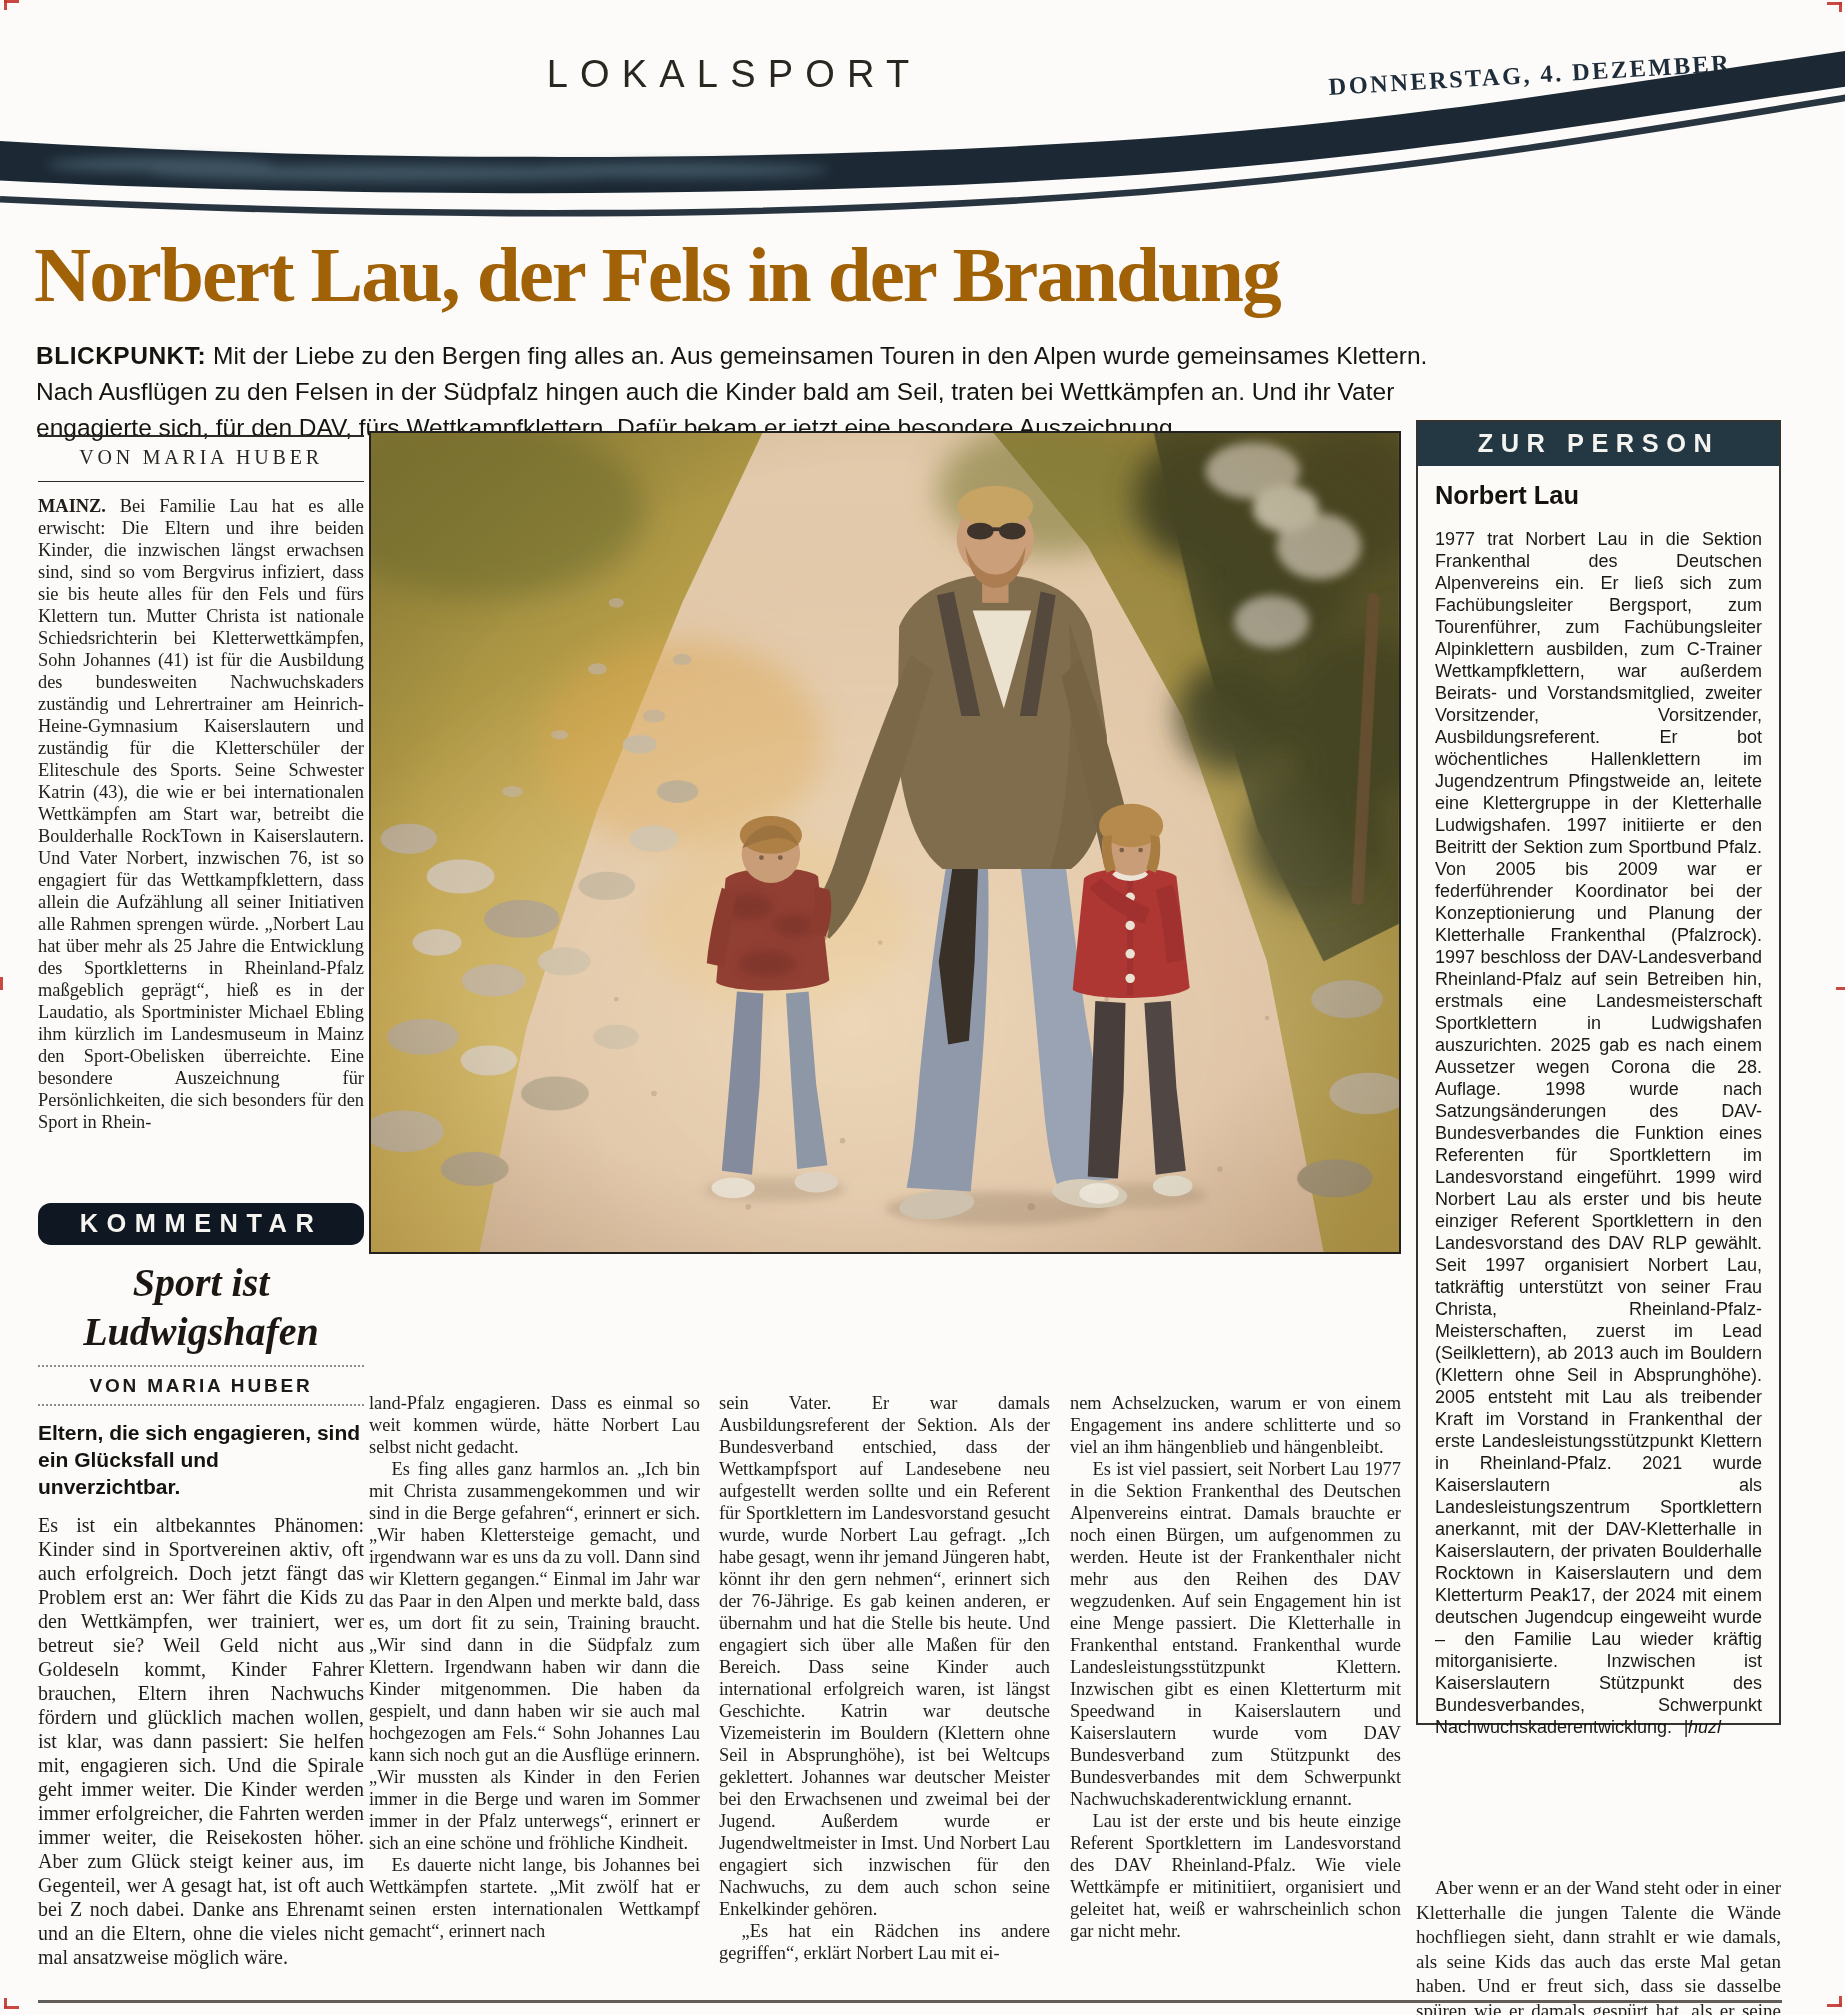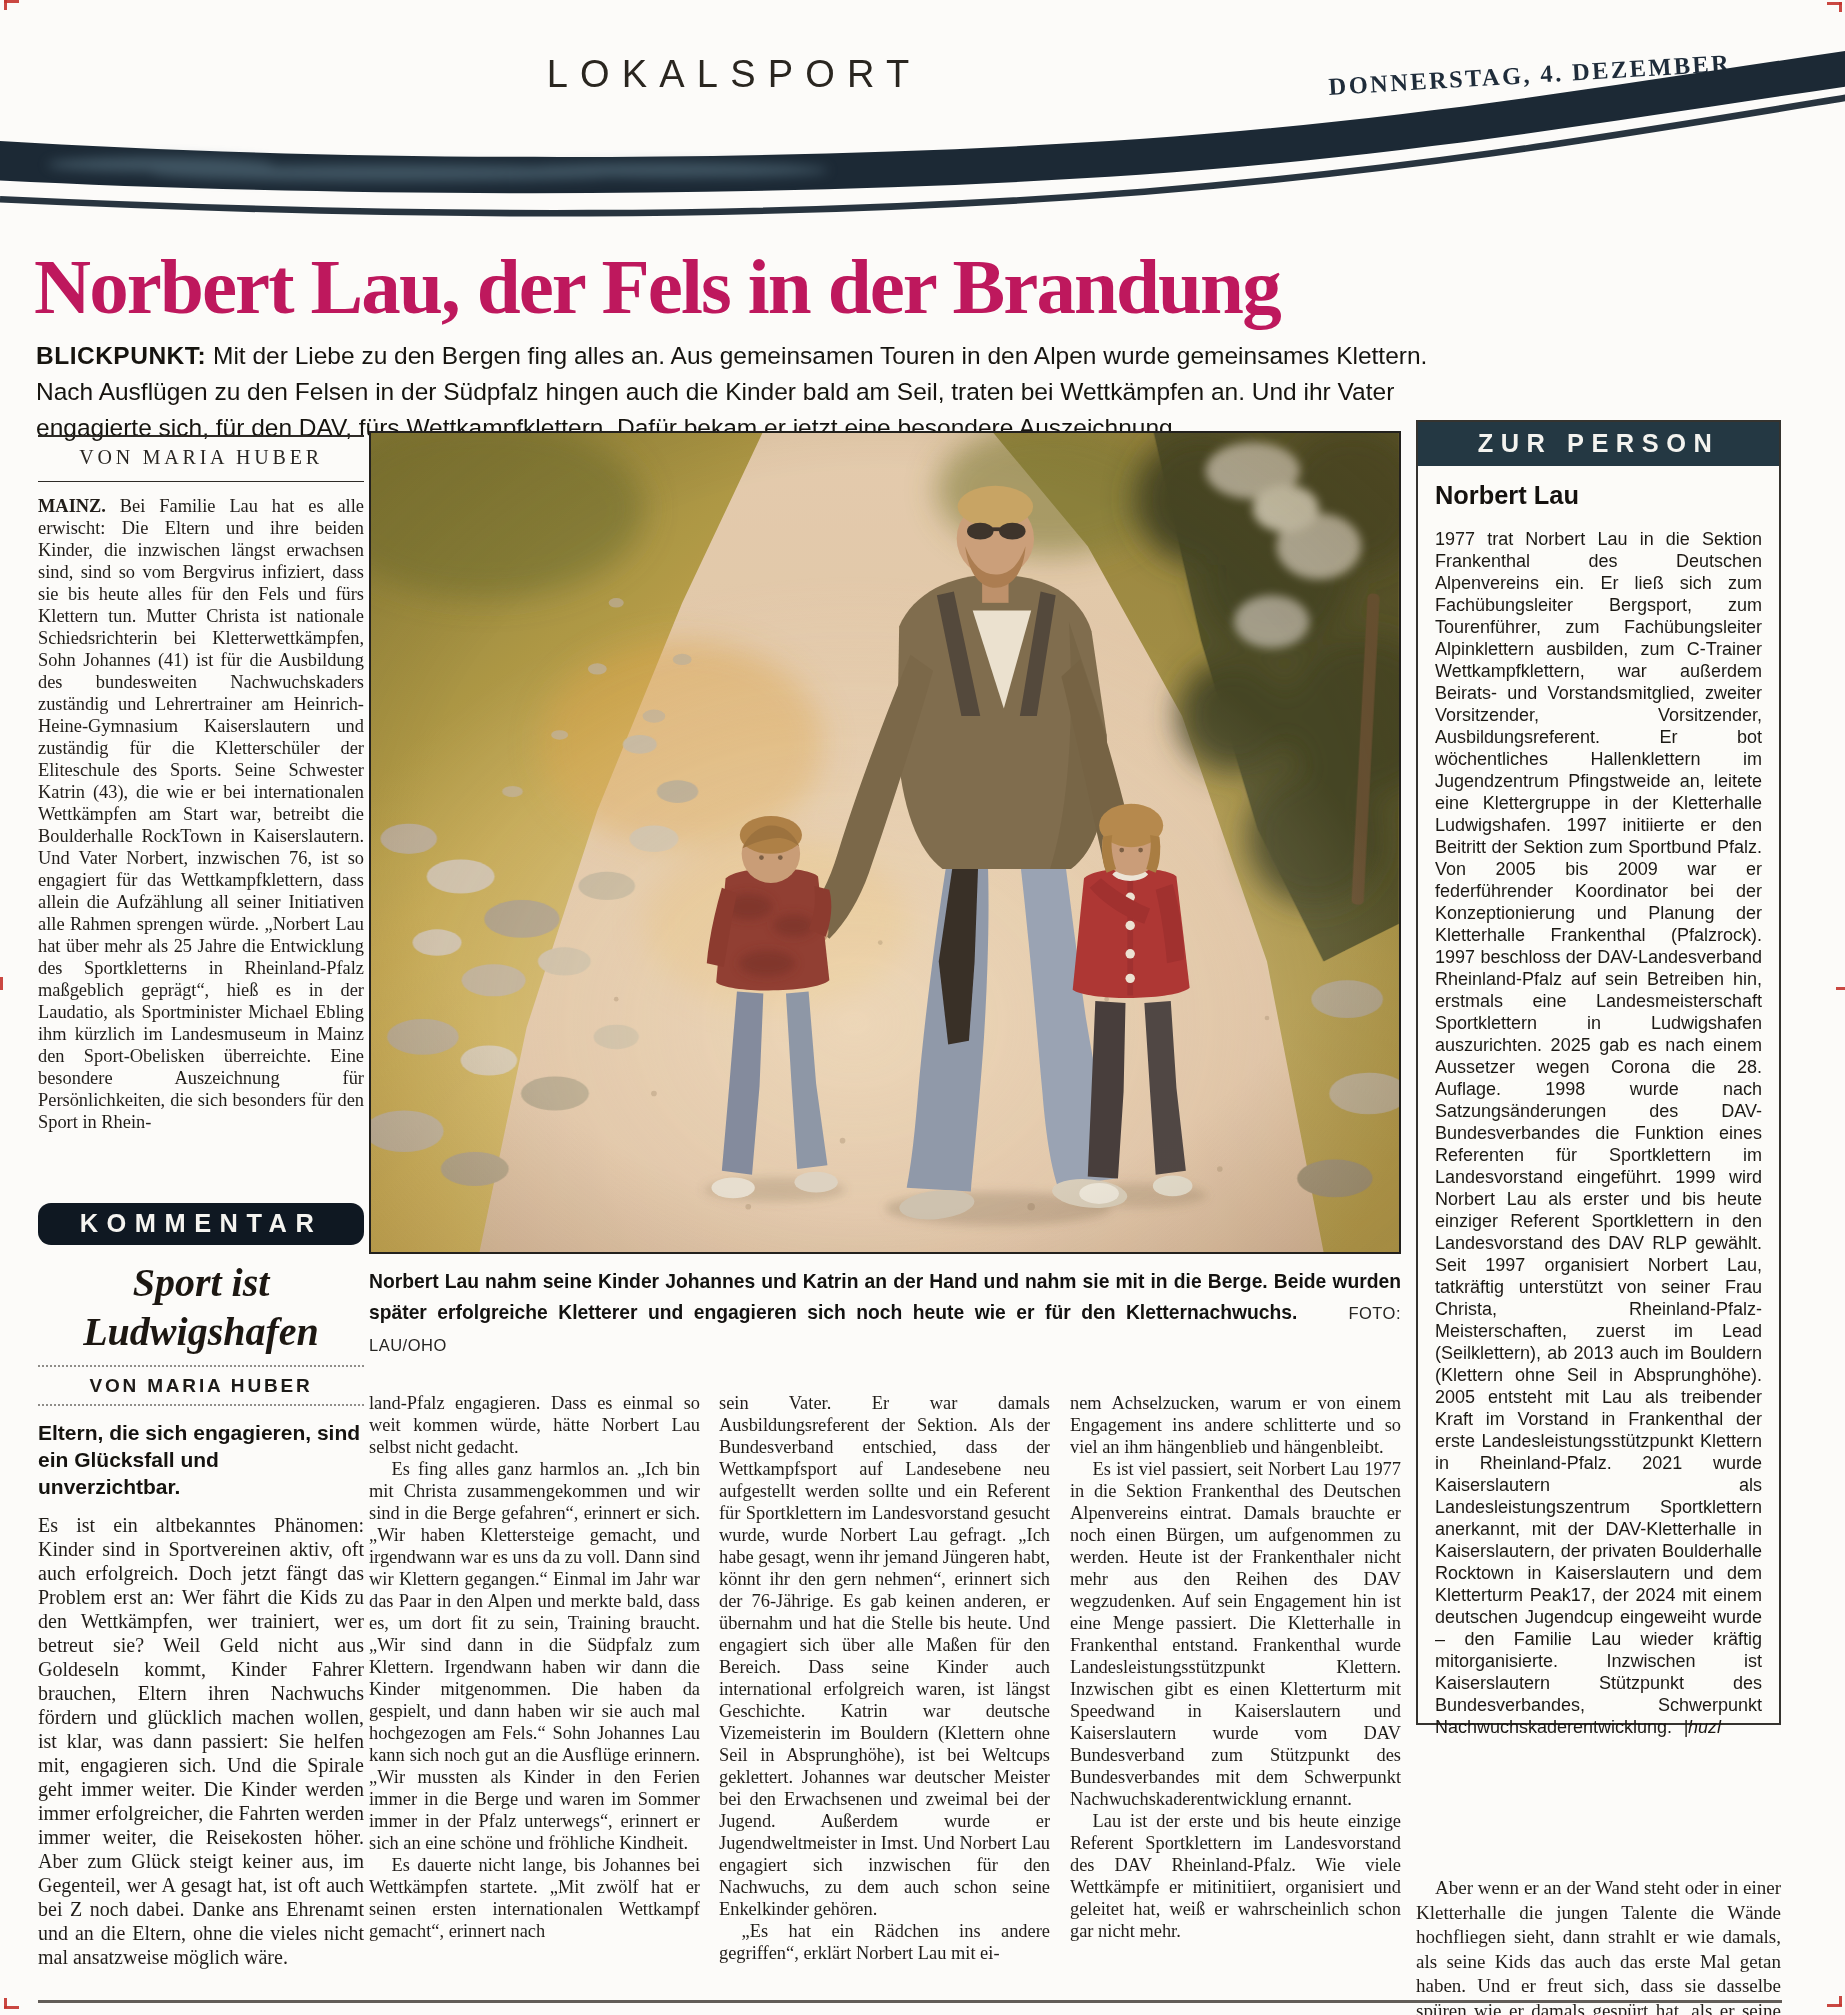--- a/index.html
+++ b/index.html
@@ -11,22 +11,22 @@
   .page{position:relative;width:1846px;height:2015px;background:#fcfbf9;margin:0 auto;overflow:hidden;
         font-family:var(--serif);color:#211d19;}
   .abs{position:absolute;}
   
   .section-title{left:527px;top:53px;width:414px;text-align:center;font-family:var(--sans);
     font-size:38px;letter-spacing:12.2px;color:#2a2620;font-weight:500;}
   .edition-date{left:1299px;top:49px;width:433px;text-align:right;font-family:var(--serif);font-weight:700;
     font-size:24.5px;letter-spacing:2.4px;color:#1f2c3a;transform:rotate(-3.4deg);transform-origin:right center;}
   .band-svg{left:0;top:0;width:1846px;height:235px;}
   
-  .headline{left:34px;top:189px;width:1798px;font-family:var(--serif);font-weight:700;
-    font-size:79px;letter-spacing:-1.9px;color:#be185d;white-space:nowrap;}
+  .headline{left:34px;top:177px;width:1798px;font-family:var(--serif);font-weight:700;
+    font-size:79px;letter-spacing:-1.9px;color:#a16207;white-space:nowrap;}
   .lede{left:36px;top:313px;width:1405px;font-family:var(--sans);font-size:24.5px;line-height:36px;
     color:#16140f;text-align:left;font-weight:500;}
   .lede b{font-weight:700;letter-spacing:0.5px;}
   
   .body-serif{font-family:var(--serif);font-size:18.4px;line-height:22px;text-align:justify;color:#211d19;}
   .body-serif p{margin:0;}
   .body-serif p + p{text-indent:22.6px;}
   
   .left-col{left:38px;top:435px;width:326px;}
   .byline-box{border-top:2.8px solid #2e2b27;border-bottom:1.9px solid #2e2b27;text-align:center;
@@ -301,23 +301,20 @@
         <path d="M836,428 C838,446 836,458 832,466 L822,462 C826,450 828,438 826,426 Z" fill="#a57c42"></path>
         <circle cx="796" cy="442" r="2.5" fill="#5a4632" opacity="0.75"></circle>
           <circle cx="816" cy="442" r="2.5" fill="#5a4632" opacity="0.75"></circle>
       </g>
 
       <rect x="0" y="0" width="1090" height="868" fill="url(#vign)"></rect>
       <rect x="0" y="0" width="1090" height="868" fill="#e8a13c" opacity="0.06"></rect>
     </svg>
   </figure>
 
-  <div class="abs caption">
-    <span>Norbert Lau nahm seine Kinder Johannes und Katrin an der Hand und nahm sie mit in die Berge. Beide wurden später erfolgreiche Kletterer und engagieren sich noch heute wie er für den Kletternachwuchs.</span><span class="credit">FOTO: LAU/OHO</span>
-  </div>
 
   <div class="abs col col1 body-serif">
     <p>land-Pfalz engagieren. Dass es einmal so weit kommen würde, hätte Norbert Lau selbst nicht gedacht.</p>
     <p>Es fing alles ganz harmlos an. „Ich bin mit Christa zusammengekommen und wir sind in die Berge gefahren“, erinnert er sich. „Wir haben Klettersteige gemacht, und irgendwann war es uns da zu voll. Dann sind wir Klettern gegangen.“ Einmal im Jahr war das Paar in den Alpen und merkte bald, dass es, um dort fit zu sein, Training braucht. „Wir sind dann in die Südpfalz zum Klettern. Irgendwann haben wir dann die Kinder mitgenommen. Die haben da gespielt, und dann haben wir sie auch mal hochgezogen am Fels.“ Sohn Johannes Lau kann sich noch gut an die Ausflüge erinnern. „Wir mussten als Kinder in den Ferien immer in die Berge und waren im Sommer immer in der Pfalz unterwegs“, erinnert er sich an eine schöne und fröhliche Kindheit.</p>
     <p>Es dauerte nicht lange, bis Johannes bei Wettkämpfen startete. „Mit zwölf hat er seinen ersten internationalen Wettkampf gemacht“, erinnert nach</p>
   </div>
   <div class="abs col col2 body-serif">
     <p>sein Vater. Er war damals Ausbildungsreferent der Sektion. Als der Bundesverband entschied, dass der Wettkampfsport auf Landesebene neu aufgestellt werden sollte und ein Referent für Sportklettern im Landesvorstand gesucht wurde, wurde Norbert Lau gefragt. „Ich habe gesagt, wenn ihr jemand Jüngeren habt, könnt ihr den gern nehmen“, erinnert sich der 76-Jährige. Es gab keinen anderen, er übernahm und hat die Stelle bis heute. Und engagiert sich über alle Maßen für den Bereich. Dass seine Kinder auch international erfolgreich waren, ist längst Geschichte. Katrin war deutsche Vizemeisterin im Bouldern (Klettern ohne Seil in Absprunghöhe), ist bei Weltcups geklettert. Johannes war deutscher Meister bei den Erwachsenen und zweimal bei der Jugend. Außerdem wurde er Jugendweltmeister in Imst. Und Norbert Lau engagiert sich inzwischen für den Nachwuchs, zu dem auch schon seine Enkelkinder gehören.</p>
     <p>„Es hat ein Rädchen ins andere gegriffen“, erklärt Norbert Lau mit ei-</p>
   </div>

